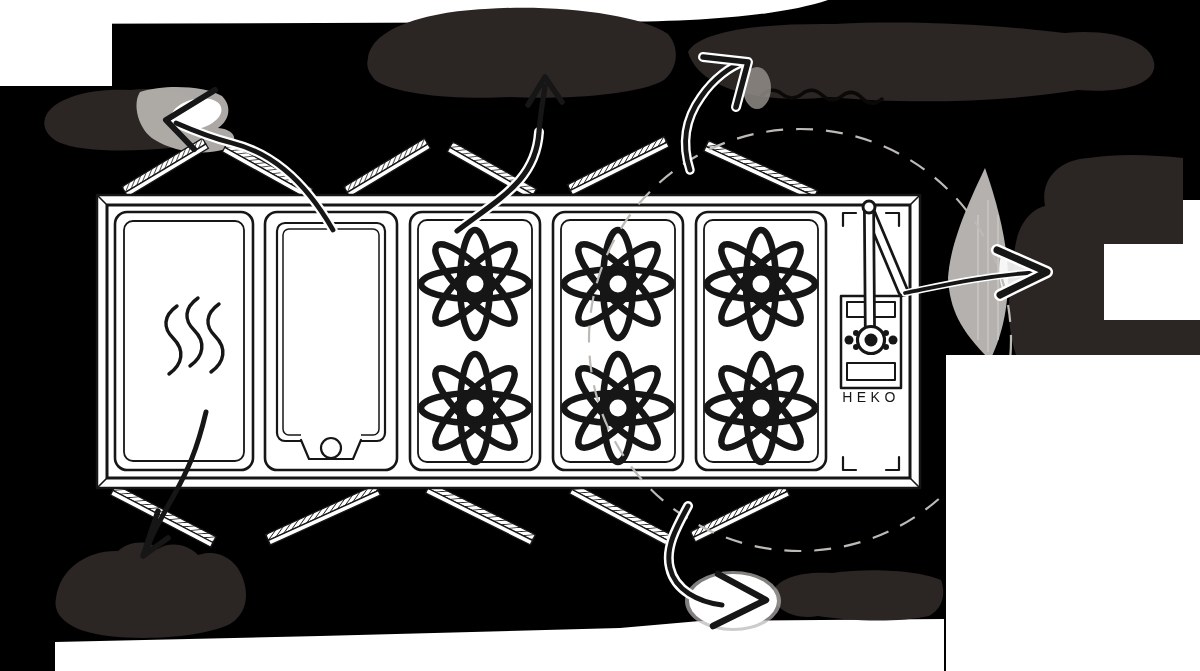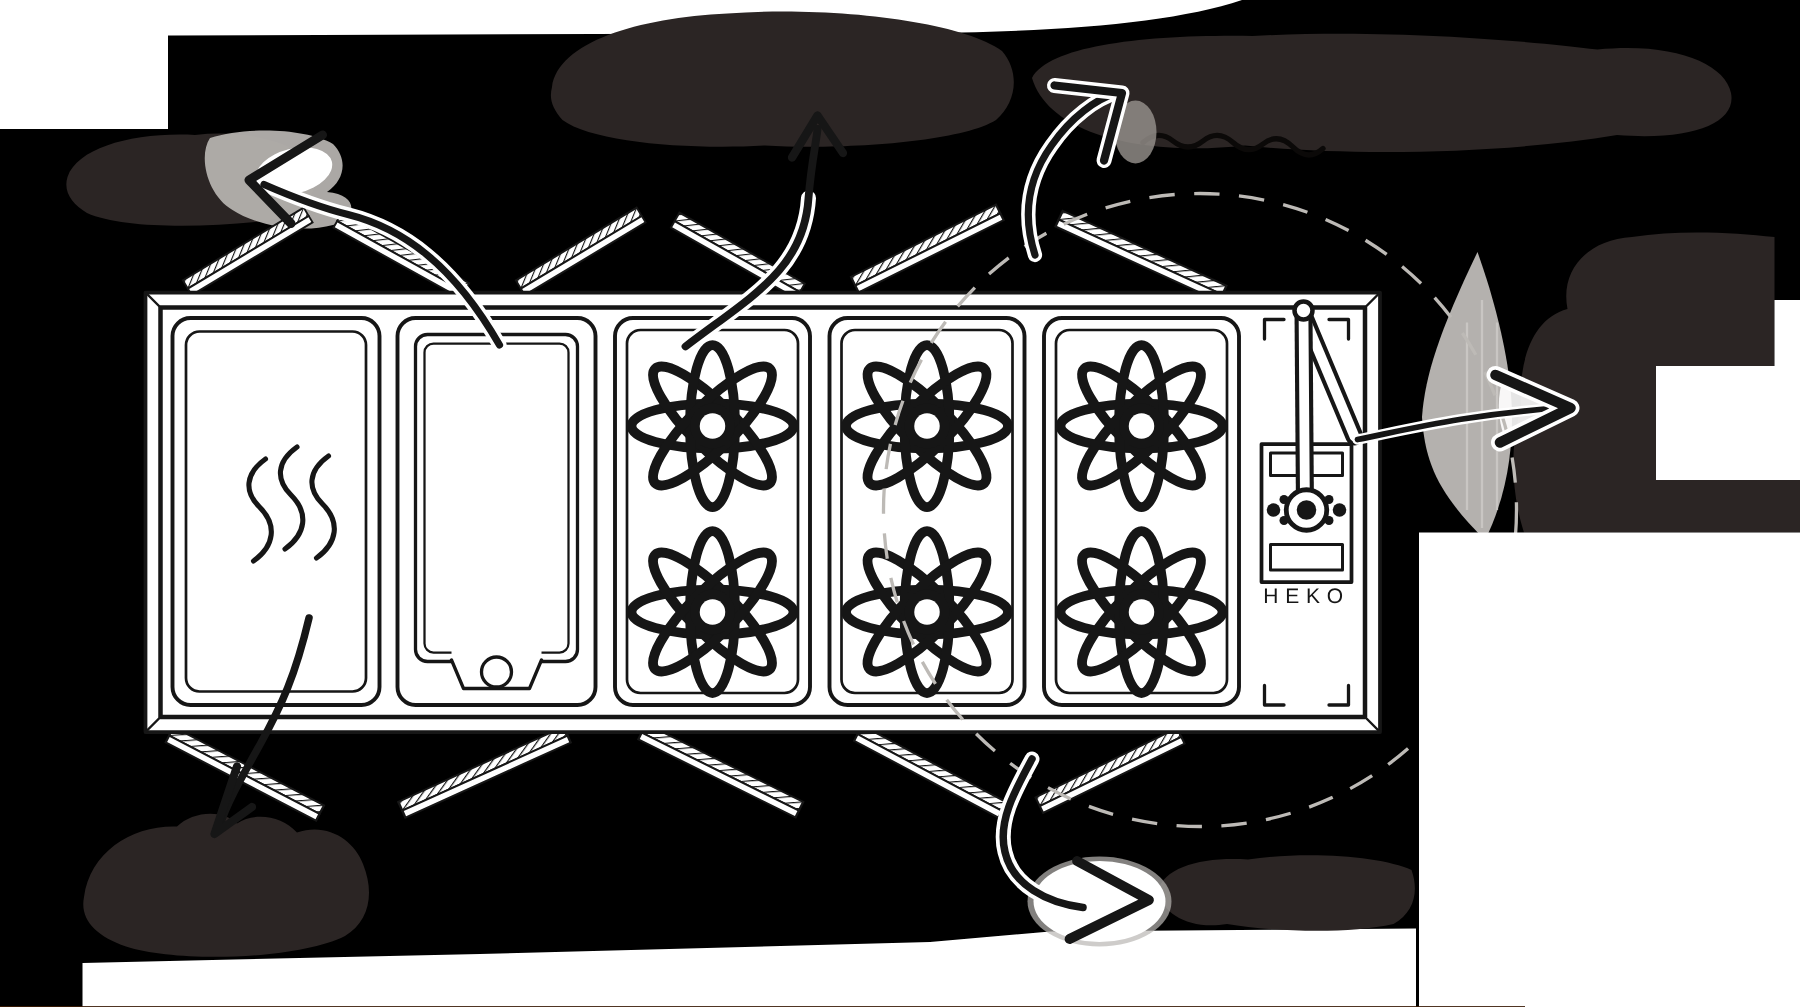--- a/index.html
+++ b/index.html
@@ -1,16 +1,16 @@
 <!DOCTYPE html>
 <html><head>
 <meta charset="utf-8">
 <style>
   html,body{margin:0;padding:0;background:#000;}
-  .stage{position:relative;width:1200px;height:671px;overflow:hidden;background:#f97316;
+  .stage{position:relative;width:1200px;height:671px;overflow:hidden;background:#15803d;
          font-family:"Liberation Sans",sans-serif;}
   svg{display:block}
   text{font-family:"Liberation Sans",sans-serif;}
 </style>
 </head>
 <body>
 
 <div class="stage">
 <svg width="1200" height="671" viewBox="0 0 1200 671">
   <defs>

